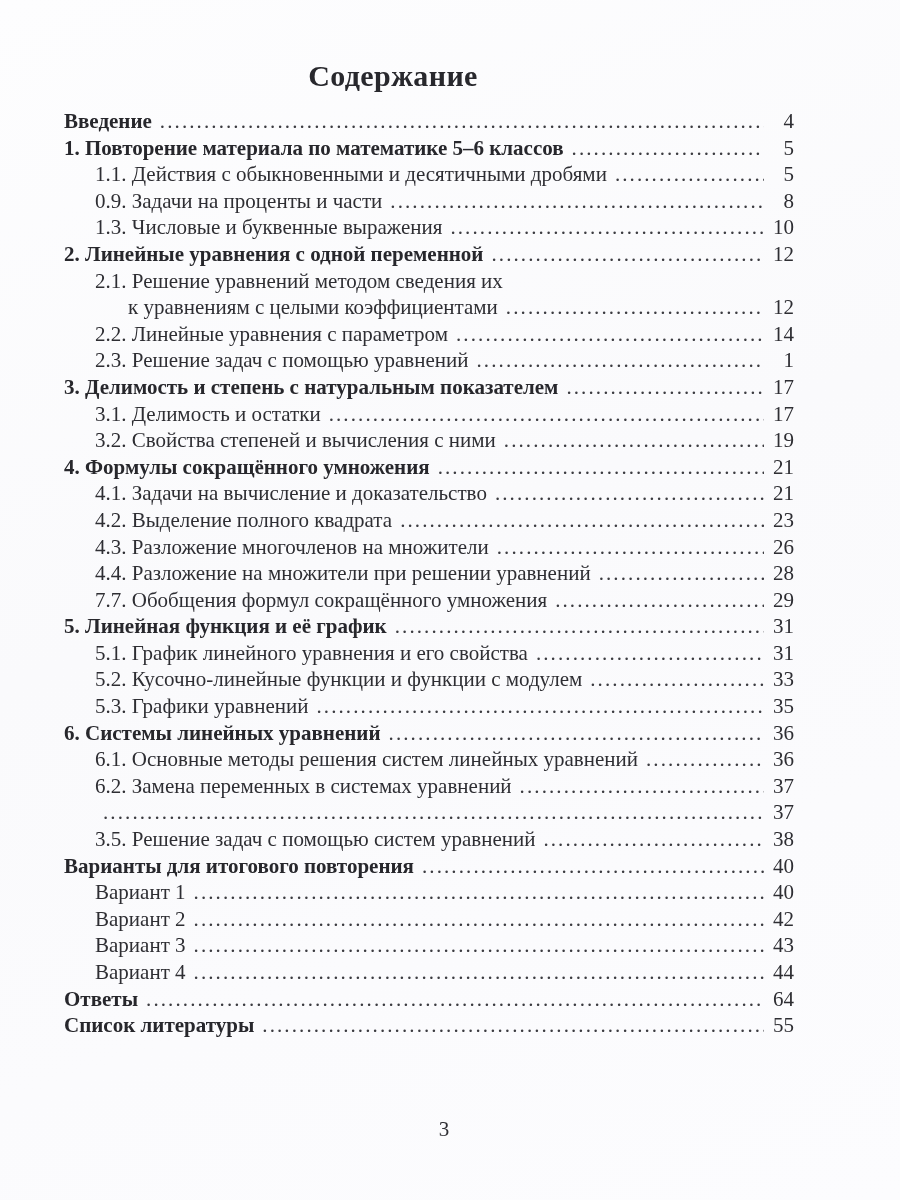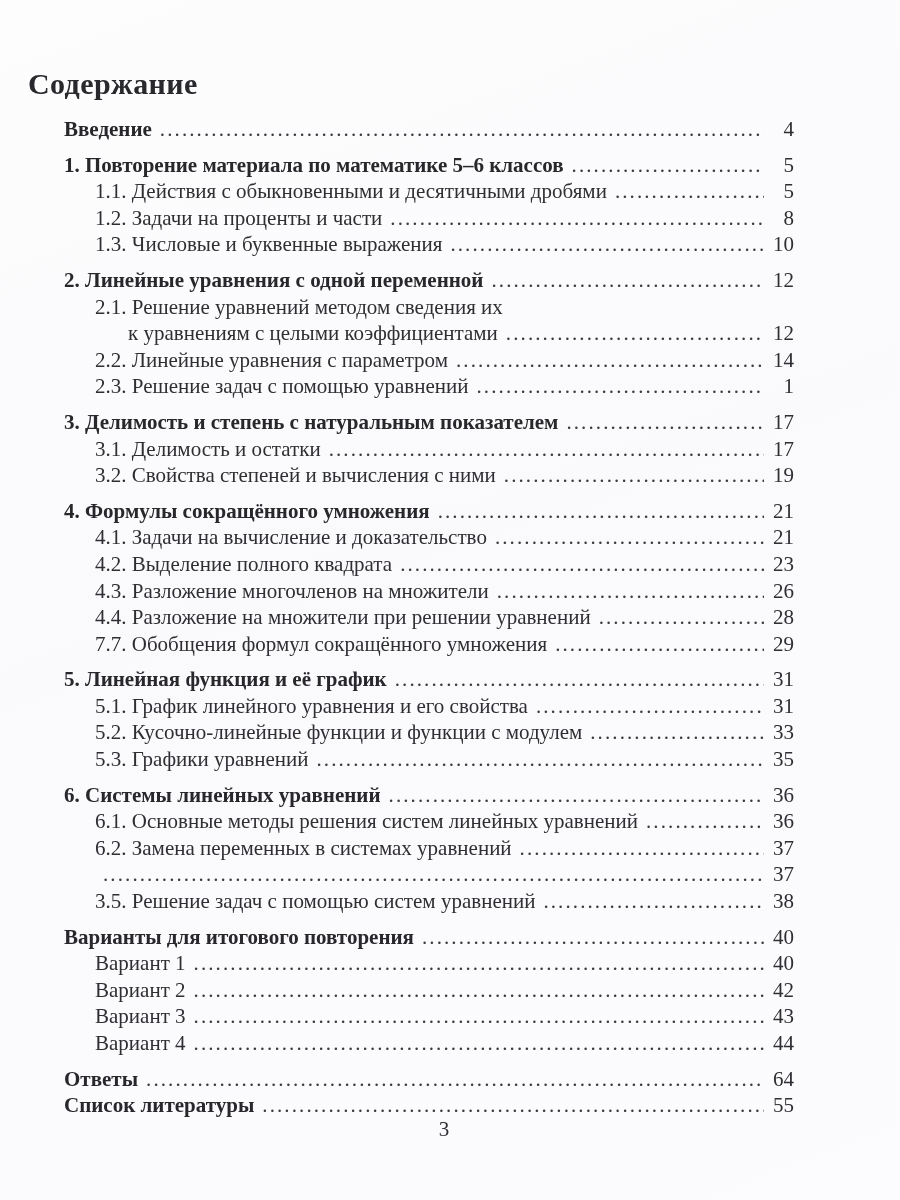--- a/index.html
+++ b/index.html
@@ -14,38 +14,39 @@
     box-sizing: border-box;
     background: linear-gradient(160deg, #fdfdfe 0%, #fafafc 45%, #fcfcfe 100%);
     font-family: "Liberation Serif", "DejaVu Serif", serif;
     color: #2e2e33;
     padding: 58px 106px 0 64px;
     overflow: hidden;
   }
   .toc-title {
     position: relative;
     left: -36px;
-    margin: 8px 0 14px 0;
+    margin: 0 0 14px 0;
+    text-align: center;
     font-size: 30px;
     line-height: 36px;
     font-weight: 700;
     letter-spacing: 0.4px;
     color: #28282d;
   }
   .toc-list {
     width: 100%;
   }
   .toc-row {
     display: flex;
     align-items: baseline;
     font-size: 21px;
     line-height: 26.6px;
     white-space: nowrap;
   }
-  .toc-row.gap { margin-top: 9px; }
+  .toc-row.gap { }
   .toc-row.bold .toc-label { font-weight: 700; color: #27272c; text-align: center; }
   .toc-row.ind-1 { padding-left: 31px; }
   .toc-row.ind-2 { padding-left: 64px; }
   .toc-label { flex: 0 0 auto; }
   .toc-leader {
     flex: 1 1 auto;
     min-width: 0;
     overflow: hidden;
     margin: 0 4px 0 8px;
     letter-spacing: 2.1px;
@@ -88,21 +89,21 @@
     <span class="toc-label">1. Повторение материала по математике 5–6 классов</span>
     <span class="toc-leader"></span>
     <span class="toc-page">5</span>
   </div>
       <div class="toc-row ind-1">
     <span class="toc-label">1.1. Действия с обыкновенными и десятичными дробями</span>
     <span class="toc-leader"></span>
     <span class="toc-page">5</span>
   </div>
       <div class="toc-row ind-1">
-    <span class="toc-label">1.2. Задачи на проценты и части</span>
+    <span class="toc-label">0.9. Задачи на проценты и части</span>
     <span class="toc-leader"></span>
     <span class="toc-page">8</span>
   </div>
       <div class="toc-row ind-1">
     <span class="toc-label">1.3. Числовые и буквенные выражения</span>
     <span class="toc-leader"></span>
     <span class="toc-page">10</span>
   </div>
       <div class="toc-row ind-0 bold gap">
     <span class="toc-label">2. Линейные уравнения с одной переменной</span>

